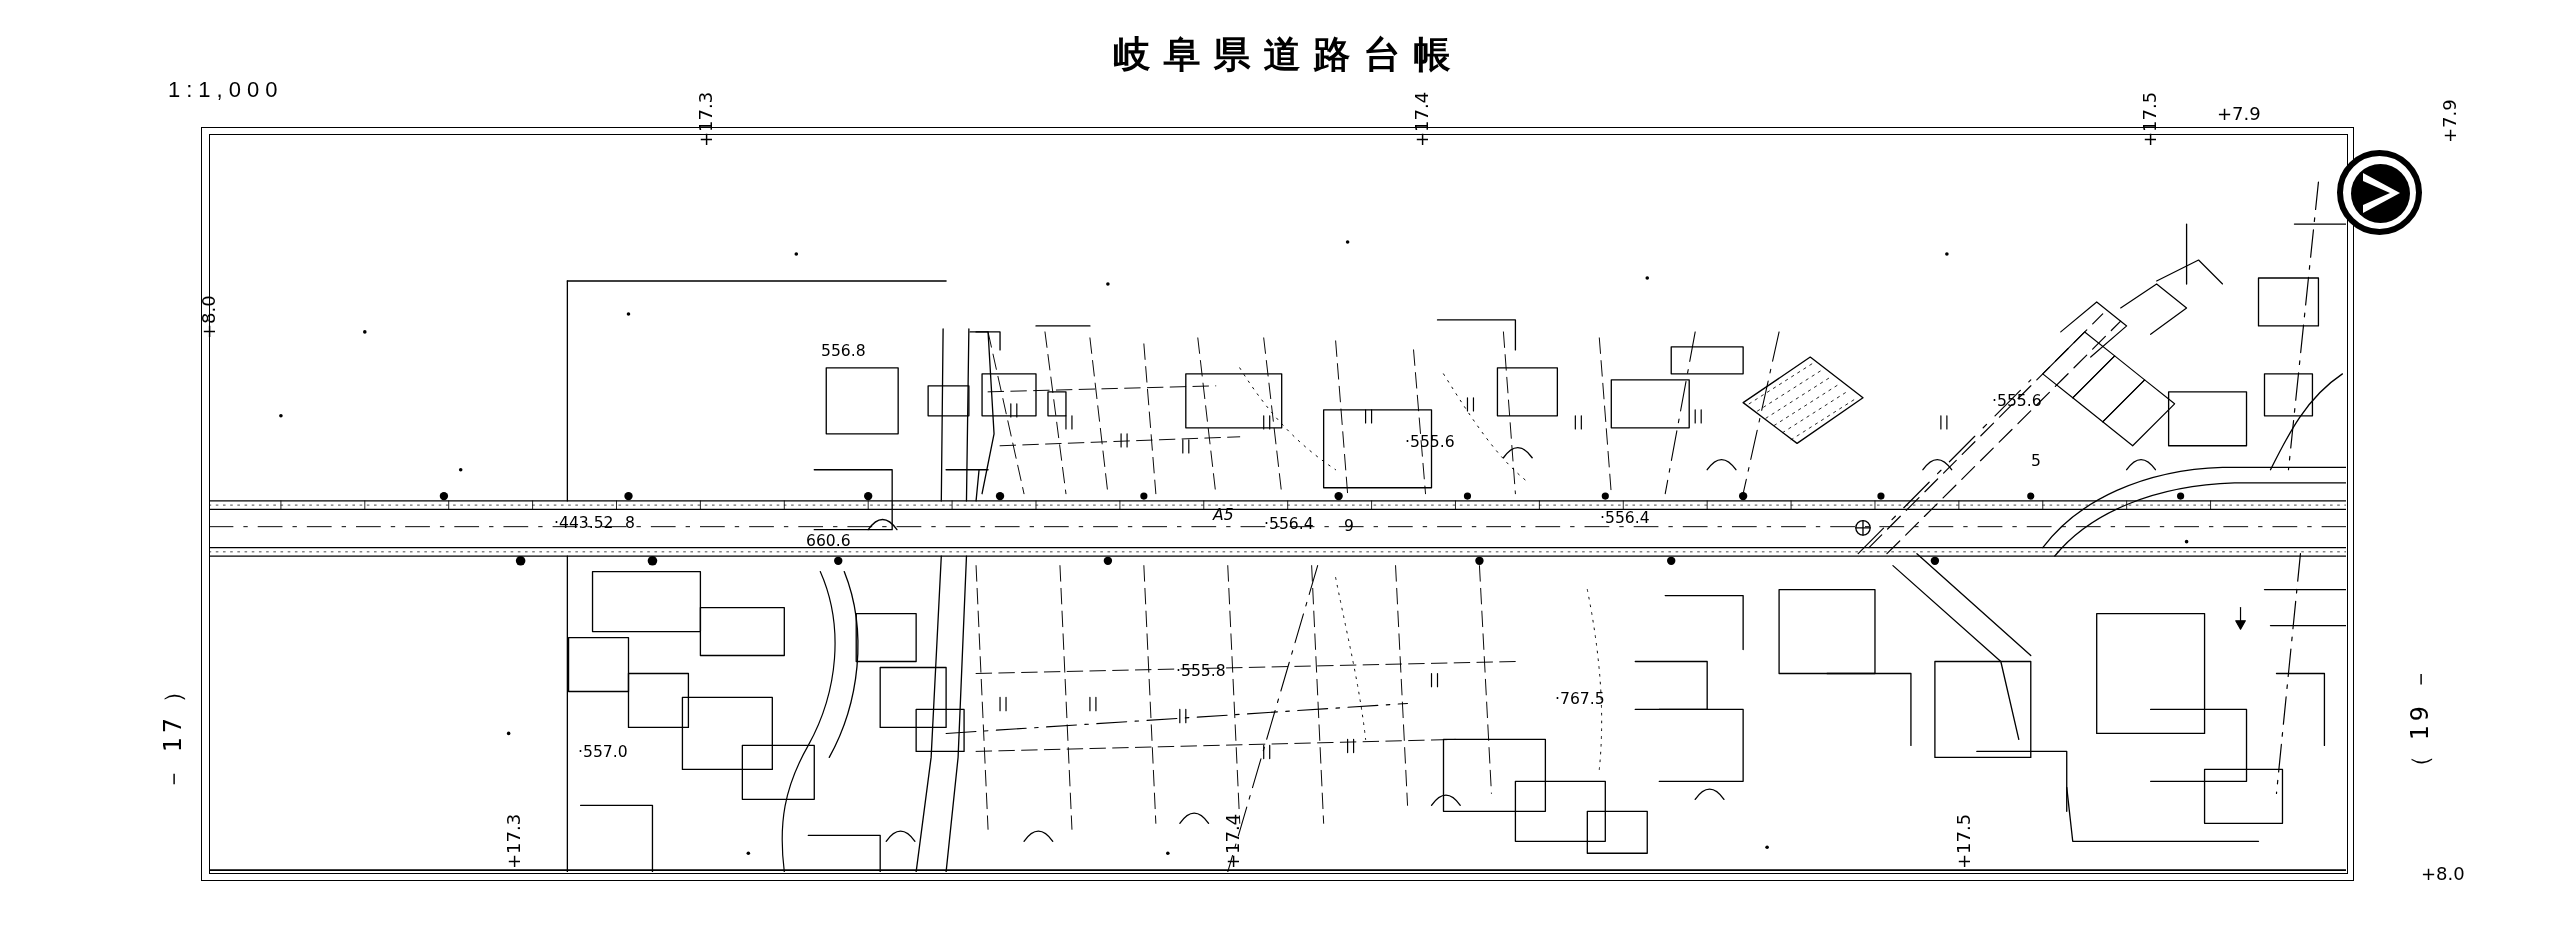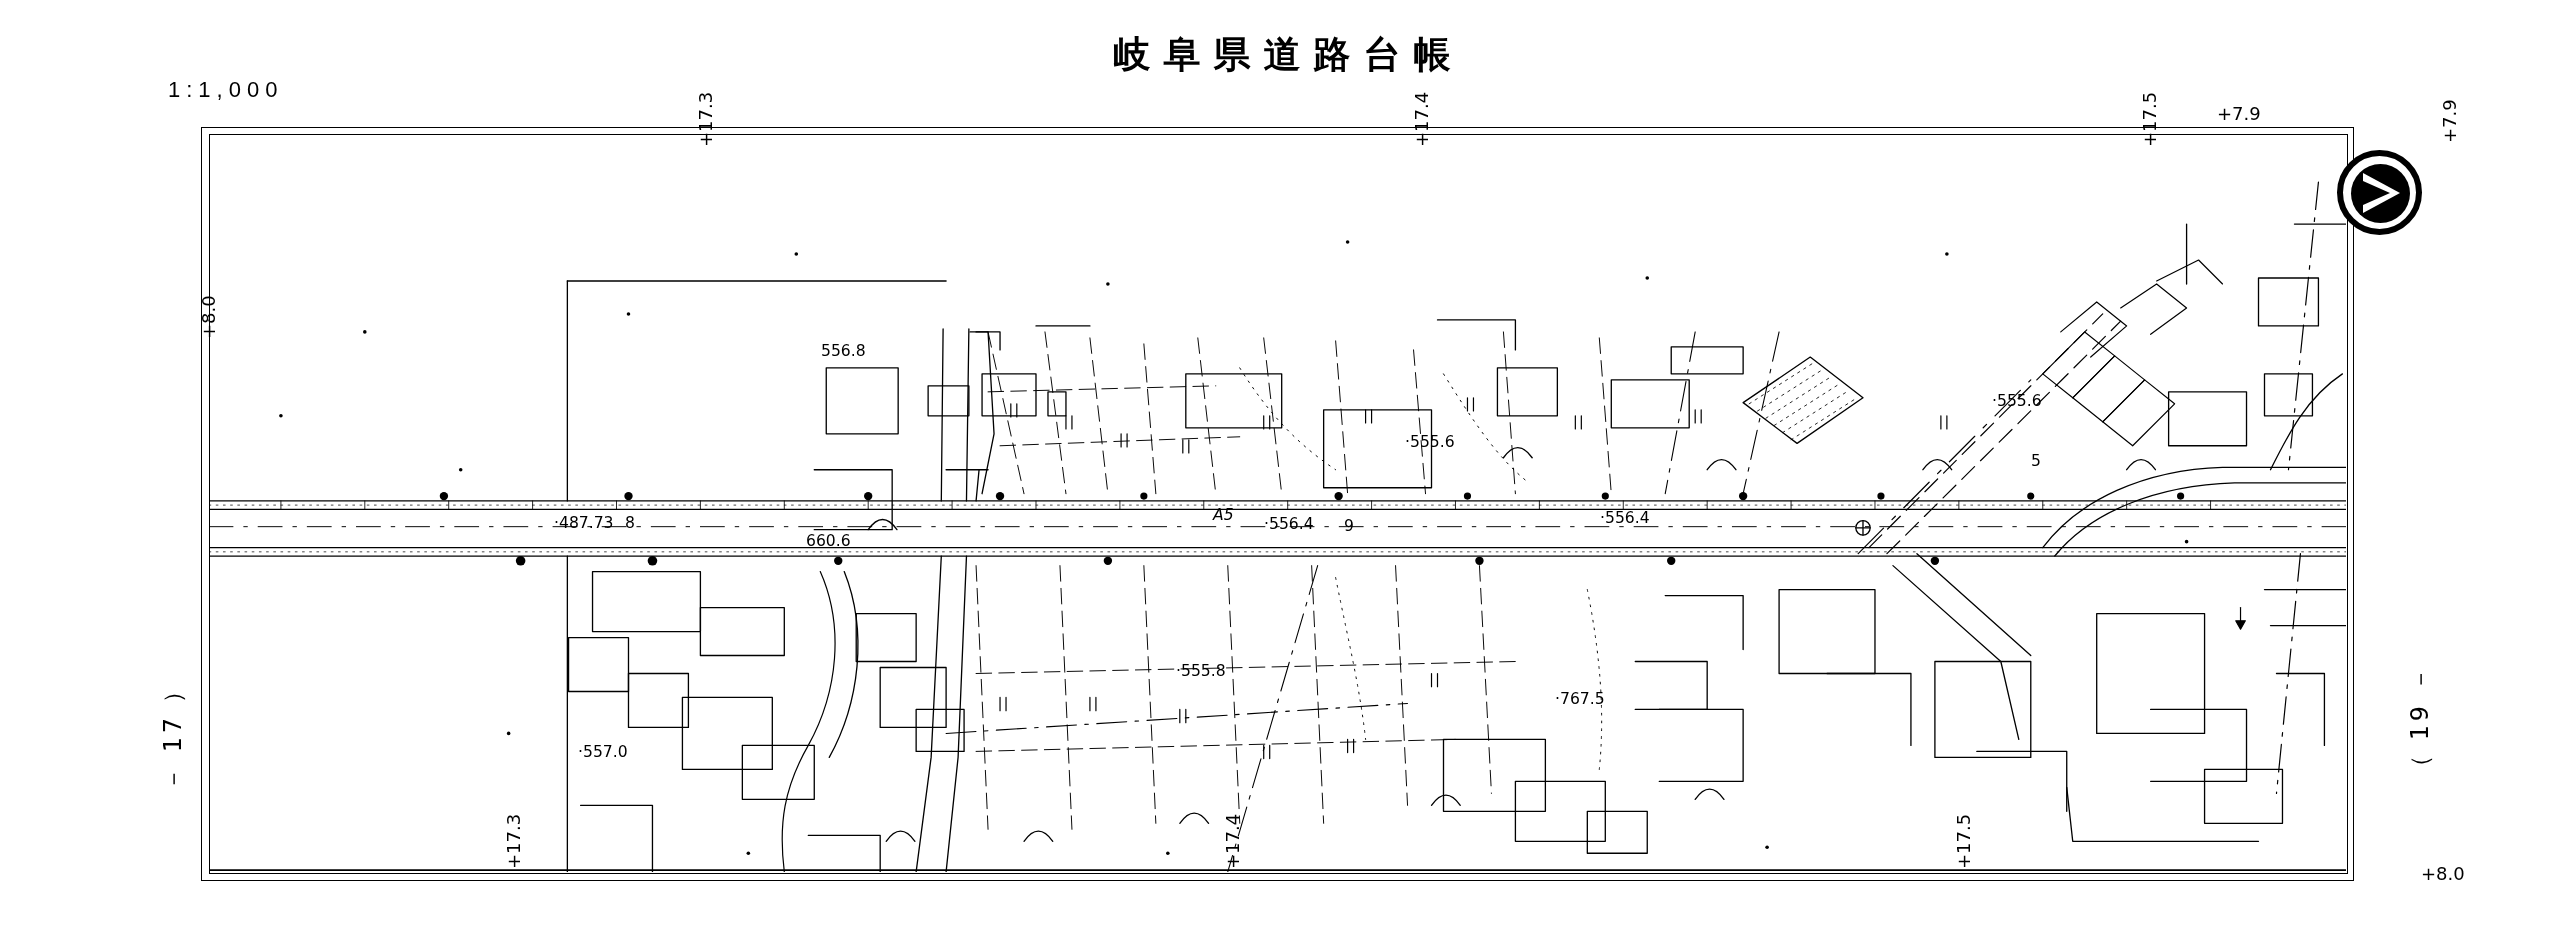--- a/index.html
+++ b/index.html
@@ -335,21 +335,21 @@
           <circle cx="2600" cy="1190" r="3"></circle>
     </g>
   </g>
 </svg>
 </div>
 
 <div class="spot" style="left:821px;top:342px;">556.8</div>
 <div class="spot" style="left:1405px;top:433px;">·555.6</div>
 <div class="spot" style="left:1992px;top:392px;">·555.6</div>
 <div class="spot" style="left:2031px;top:452px;">5</div>
-<div class="spot" style="left:554px;top:514px;">·487.73</div>
+<div class="spot" style="left:554px;top:514px;">·443.52</div>
 <div class="spot" style="left:625px;top:514px;">8</div>
 <div class="spot" style="left:806px;top:532px;">660.6</div>
 <div class="spot" style="left:1213px;top:506px;font-style:italic;">A5</div>
 <div class="spot" style="left:1264px;top:515px;">·556.4</div>
 <div class="spot" style="left:1344px;top:517px;">9</div>
 <div class="spot" style="left:1600px;top:509px;">·556.4</div>
 <div class="spot" style="left:1176px;top:662px;">·555.8</div>
 <div class="spot" style="left:1555px;top:690px;">·767.5</div>
 <div class="spot" style="left:578px;top:743px;">·557.0</div>
 

